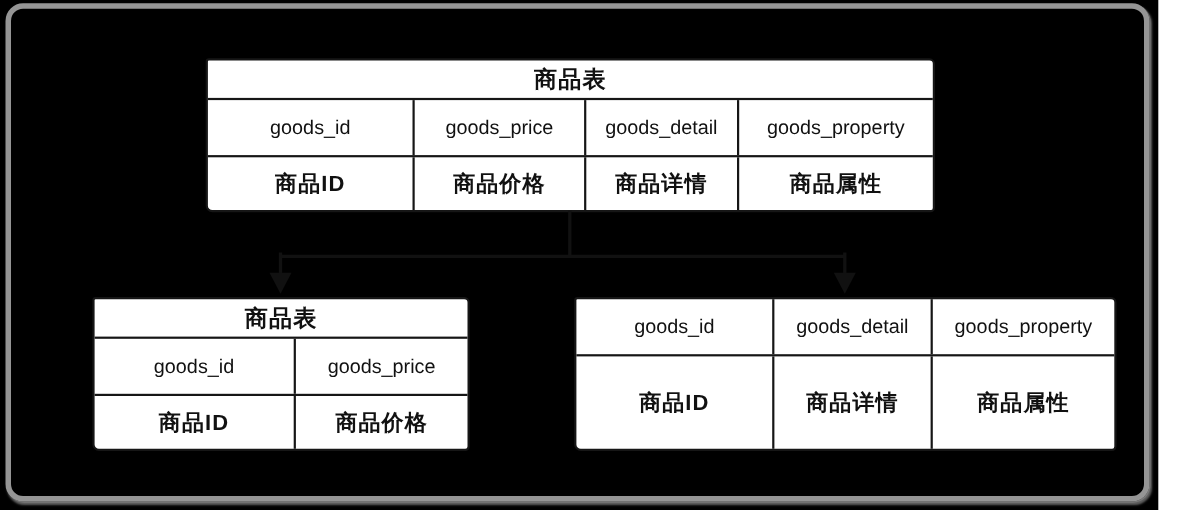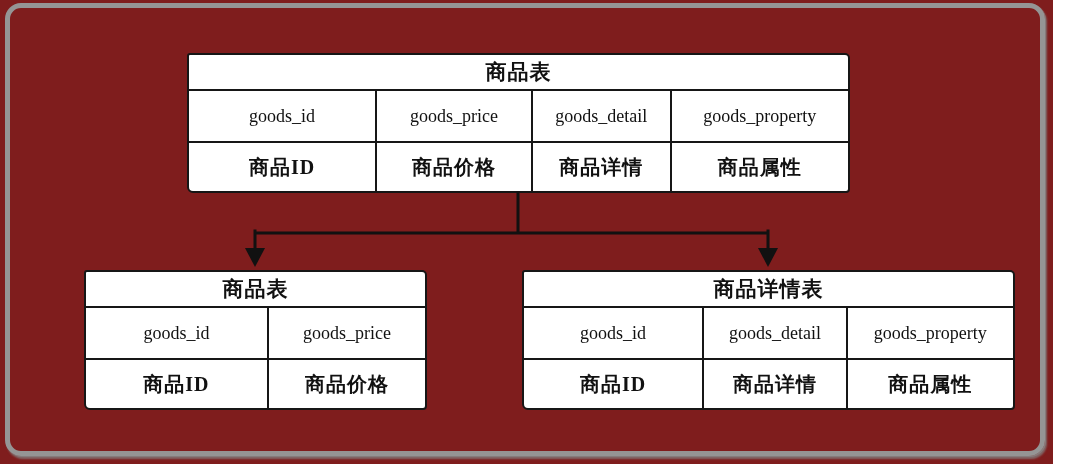--- a/index.html
+++ b/index.html
@@ -1,23 +1,23 @@
 <!DOCTYPE html>
 <html><head>
 <meta charset="utf-8">
 <style>
   html, body {
     margin: 0; padding: 0; background: #ffffff;
   }
   .canvas {
     position: relative;
     width: 1053px; height: 464px;
-    background: #7f1d1d;
+    background: #000000;
     overflow: hidden;
-    font-family: Liberation Serif, serif;
+    font-family: Liberation Sans, sans-serif;
     color: #111111;
   }
   
   .frame {
     position: absolute;
     left: 5px; top: 3px; right: 8px; bottom: 8px;
     border: 5px solid #959595;
     border-radius: 16px;
     box-shadow: 2px 3px 2px rgba(130,130,130,0.75), 1px 1px 0 rgba(160,160,160,0.6);
     pointer-events: none;
@@ -109,21 +109,20 @@
       <div class="ecell" style="flex:184;">goods_id</div>
       <div class="ecell" style="flex:159;">goods_price</div>
     </div>
     <div class="erow labels">
       <div class="ecell" style="flex:184;">商品ID</div>
       <div class="ecell" style="flex:159;">商品价格</div>
     </div>
   </div>
 
   <div class="etable" style="left:522px; top:270px; width:493px; height:140px;">
-    <div class="ttl">商品详情表</div>
     <div class="erow fields">
       <div class="ecell" style="flex:181;">goods_id</div>
       <div class="ecell" style="flex:144;">goods_detail</div>
       <div class="ecell" style="flex:168;">goods_property</div>
     </div>
     <div class="erow labels">
       <div class="ecell" style="flex:181;">商品ID</div>
       <div class="ecell" style="flex:144;">商品详情</div>
       <div class="ecell" style="flex:168;">商品属性</div>
     </div>

